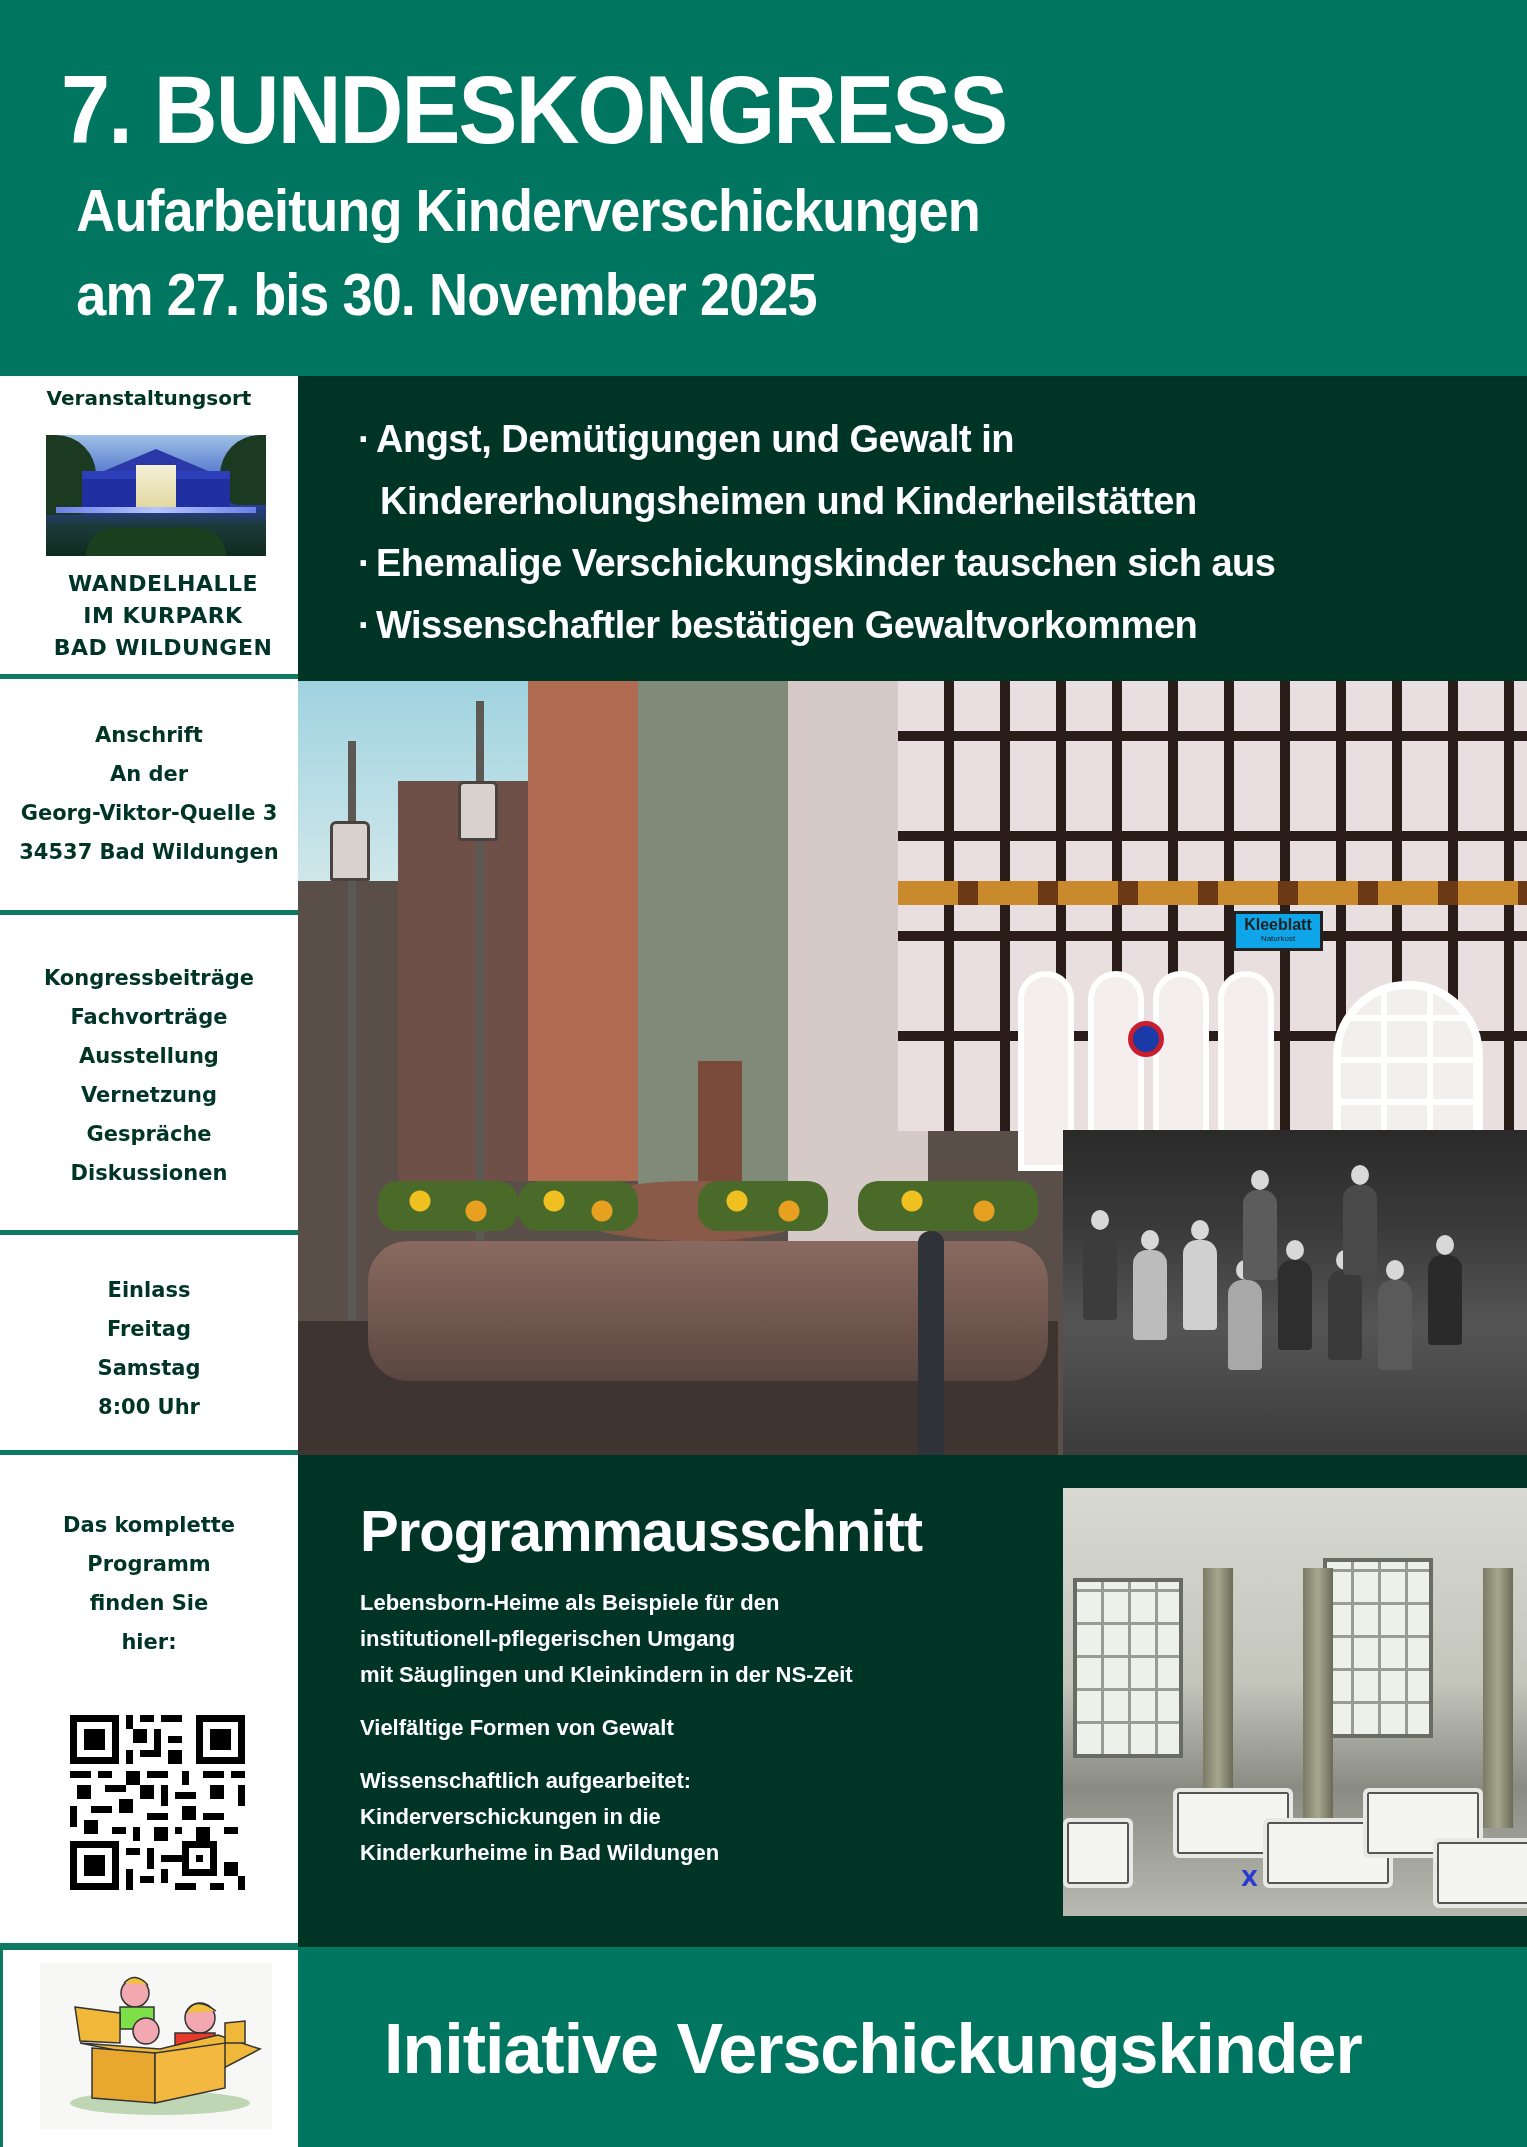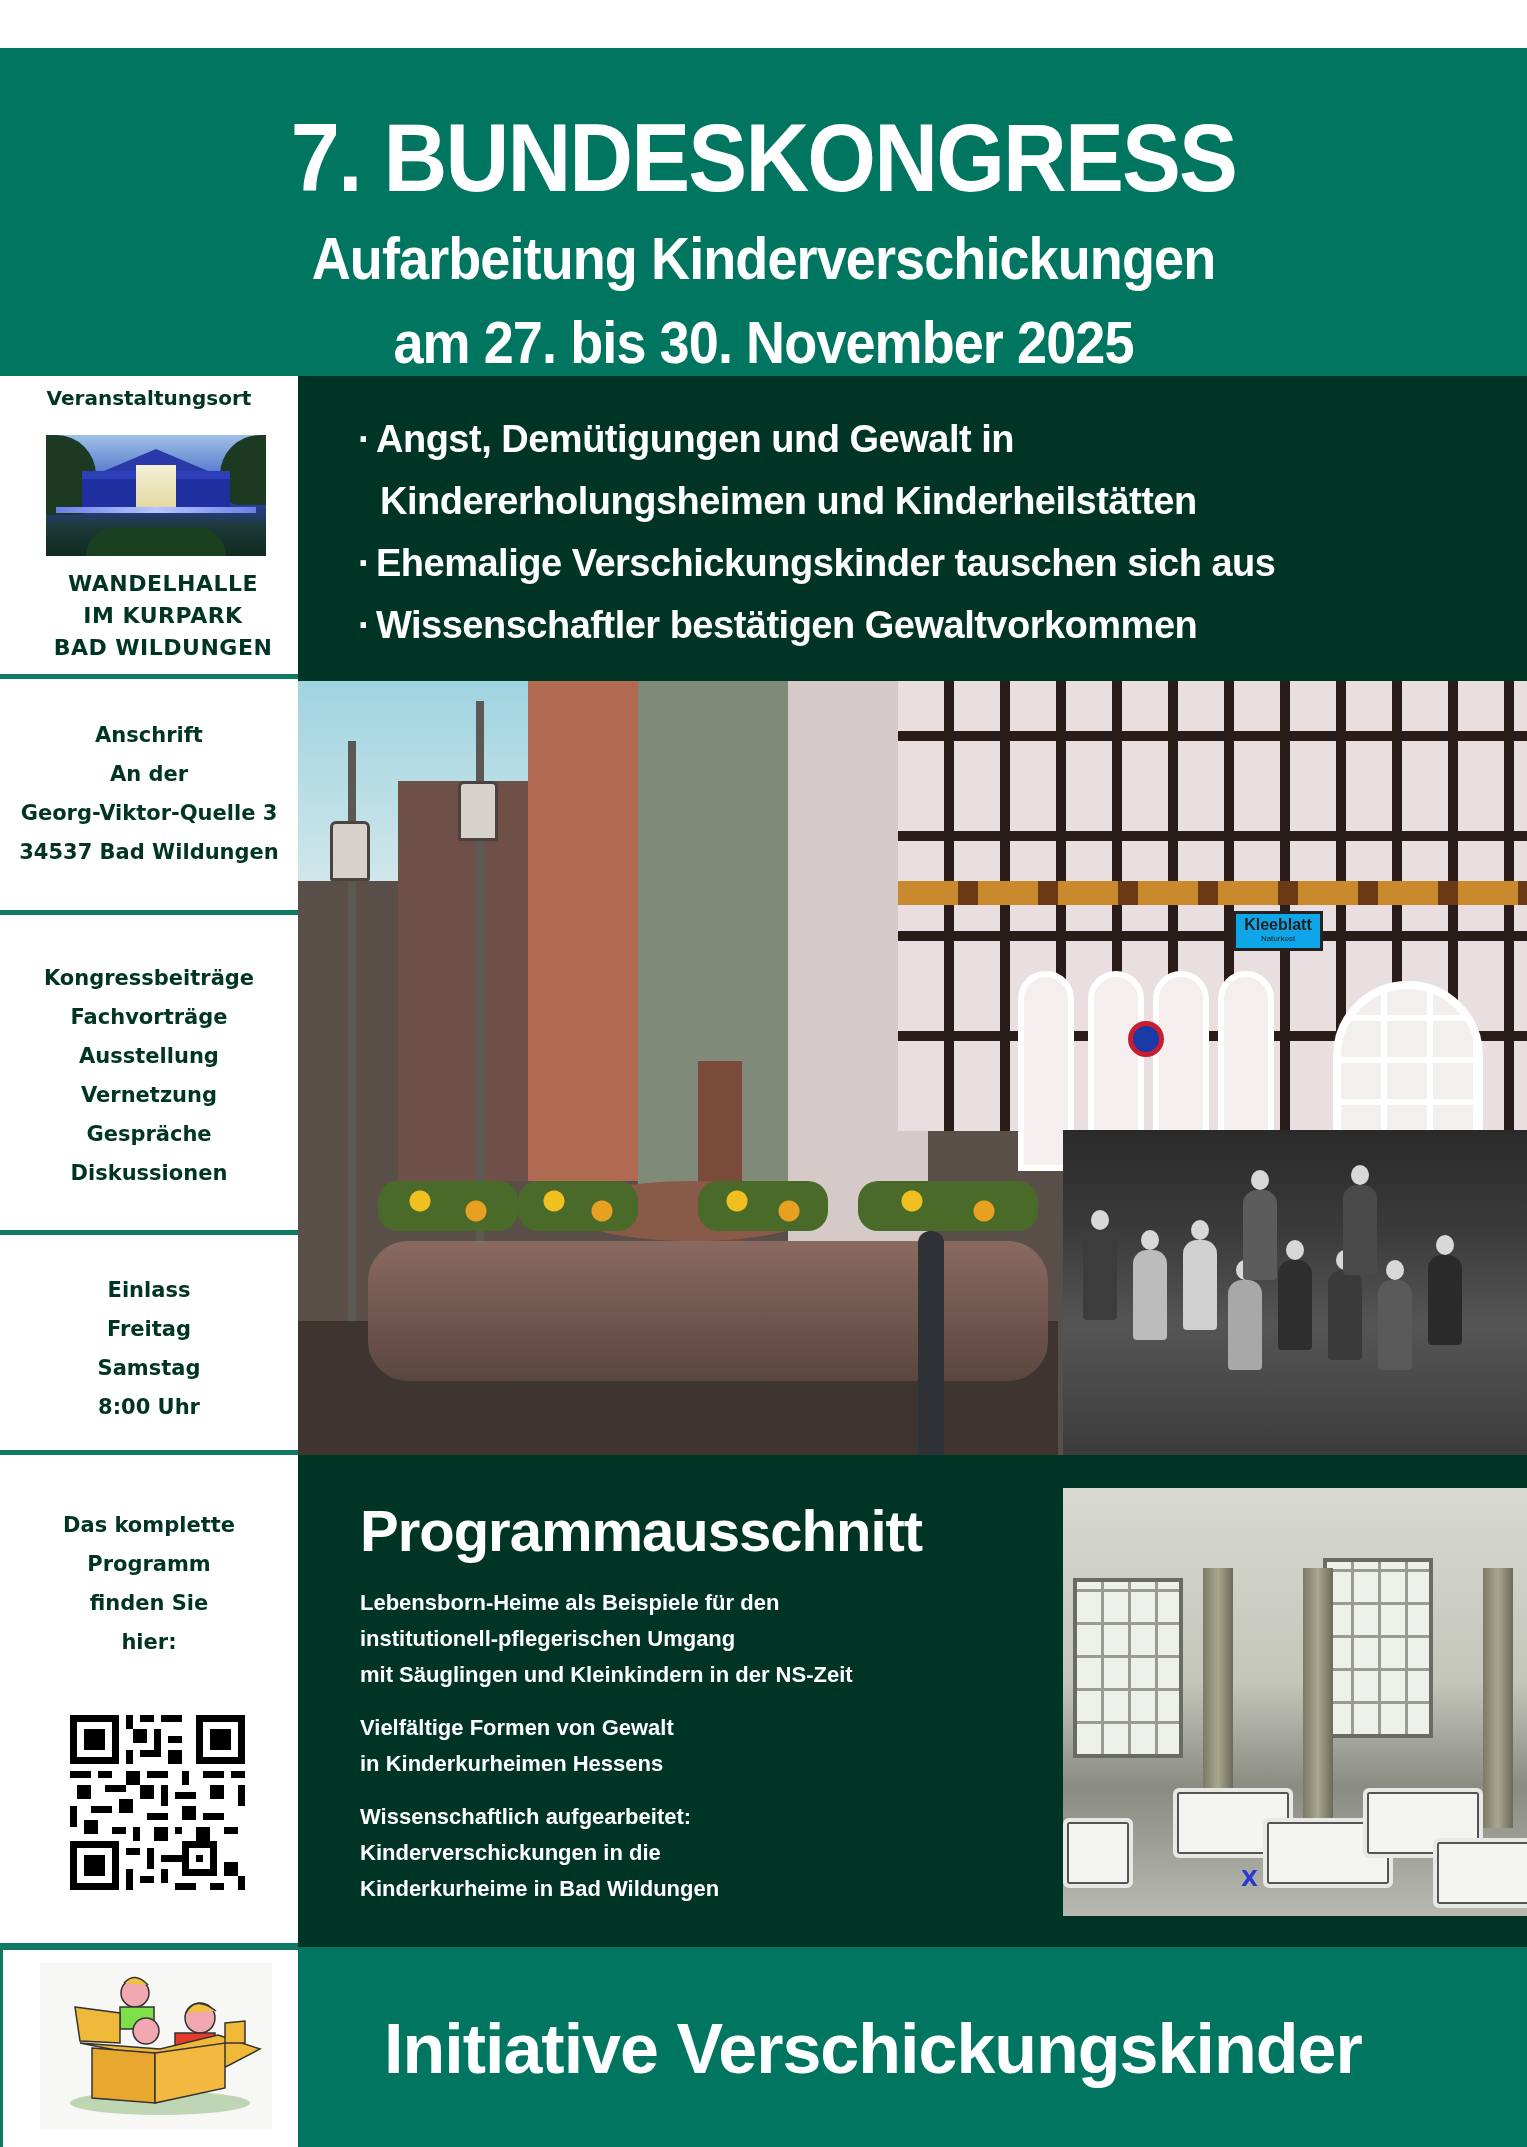--- a/index.html
+++ b/index.html
@@ -2,21 +2,21 @@
 <html><head>
 <meta charset="utf-8">
 <style>
   * { box-sizing: border-box; margin: 0; padding: 0; }
   html, body { width: 1527px; height: 2147px; overflow: hidden; background: #ffffff; }
   body { position: relative; font-family: "DejaVu Sans", "Liberation Sans", sans-serif; }
 
   .abs { position: absolute; }
 
   
-  .header { left: 0; top: 0; width: 1527px; height: 424px; background: #007660; color: #fff; text-align: center; margin-top: 48px; }
+  .header { left: 0; top: 0; width: 1527px; height: 424px; background: #007660; color: #fff; text-align: left; }
   .h-title { position: absolute; left: 0; right: 0; top: 60px; font-family: "Liberation Sans", sans-serif; font-weight: bold; font-size: 96px; letter-spacing: -2px; transform: scaleX(0.92); line-height: 100px; }
   .h-sub { position: absolute; left: 0; right: 0; top: 178px; font-family: "Liberation Sans", sans-serif; font-weight: bold; font-size: 60px; letter-spacing: -1px; transform: scaleX(0.9); line-height: 66px; }
   .h-date { position: absolute; left: 0; right: 0; top: 262px; font-family: "Liberation Sans", sans-serif; font-weight: bold; font-size: 60px; letter-spacing: -1px; transform: scaleX(0.9); line-height: 66px; }
 
   
   .leftcol { left: 0; top: 376px; width: 298px; height: 1771px; background: #fff; }
   .lc-section { position: absolute; left: 0; width: 298px; text-align: center; color: #003526; }
   .lc-divider { position: absolute; left: 0; width: 298px; height: 5px; background: #0f7a64; }
   .lc-heading { font-family: "DejaVu Sans", sans-serif; font-weight: bold; font-size: 21px; line-height: 39px; }
   .lc-line { font-family: "DejaVu Sans", sans-serif; font-weight: bold; font-size: 21px; line-height: 39px; }
@@ -300,21 +300,20 @@
 <div class="abs program">
   <div class="prog-title">Programmausschnitt</div>
   <div class="prog-items">
     <div class="prog-item">
       <div class="prog-line">Lebensborn-Heime als Beispiele für den</div>
       <div class="prog-line">institutionell-pflegerischen Umgang</div>
       <div class="prog-line">mit Säuglingen und Kleinkindern in der NS-Zeit</div>
     </div>
     <div class="prog-item">
       <div class="prog-line">Vielfältige Formen von Gewalt</div>
-      <div class="prog-line">in Kinderkurheimen Hessens</div>
     </div>
     <div class="prog-item">
       <div class="prog-line">Wissenschaftlich aufgearbeitet:</div>
       <div class="prog-line">Kinderverschickungen in die</div>
       <div class="prog-line">Kinderkurheime in Bad Wildungen</div>
     </div>
   </div>
 </div>
 
 <div class="abs dorm">

